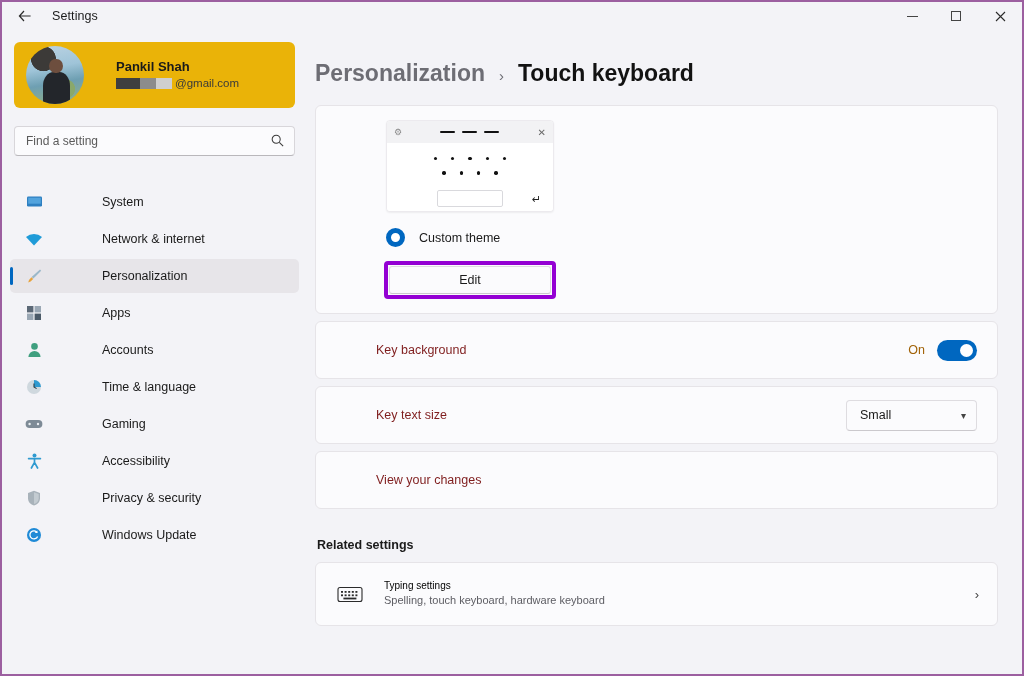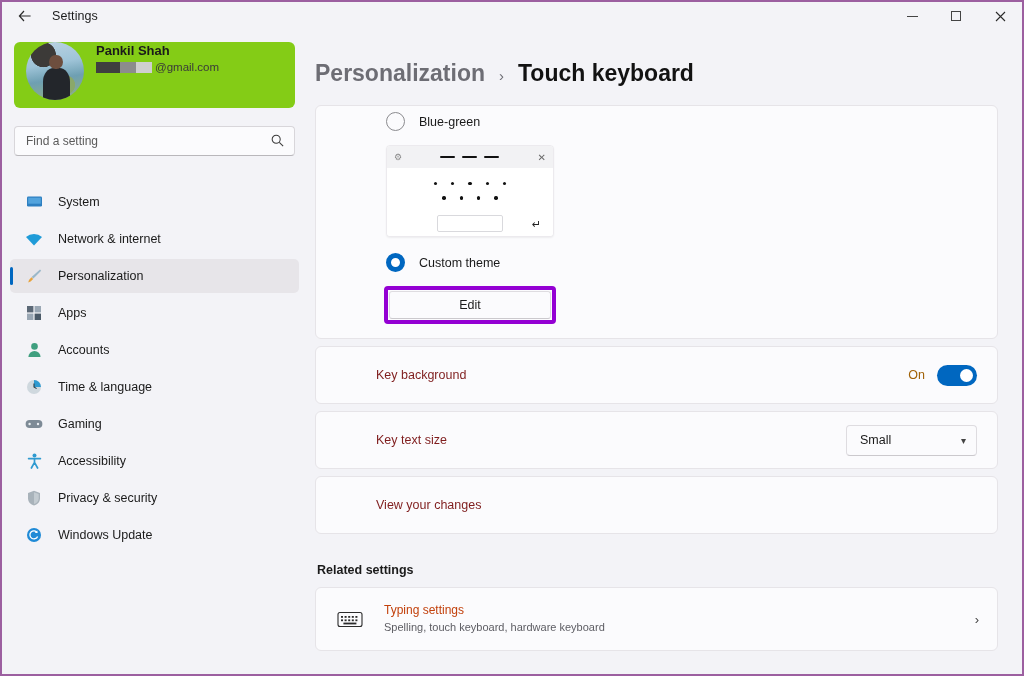--- a/index.html
+++ b/index.html
@@ -49,26 +49,27 @@
   .shell { display: flex; height: 644px; }
 
   
   .sidebar {
     width: 305px; flex: 0 0 305px;
     background: #f3f3f7;
     padding: 0 8px;
     display: flex; flex-direction: column;
   }
   .profile {
-    display: flex; 
-    background: #84cc16;
+    display: flex; align-items: center;
+    background: #eab308;
     border-radius: 6px;
     height: 66px;
     margin: 12px 4px 0 4px;
     padding: 0 12px;
+    gap: 20px;
   }
   .avatar {
     width: 58px; height: 58px; border-radius: 50%;
     flex: 0 0 58px;
     background:
       radial-gradient(circle at 68% 74%, #8aa86a 0 16%, transparent 17%),
       radial-gradient(circle at 30% 22%, #3c3a38 0 20%, transparent 21%),
       linear-gradient(170deg, #bcd3e3 0%, #9fc4d8 38%, #6e9fb2 62%, #95b27f 100%);
     position: relative; overflow: hidden;
   }
@@ -120,21 +121,21 @@
   .nav-item.active::before {
     content: ""; position: absolute; left: 0; top: 8px;
     width: 3px; height: 18px; border-radius: 2px;
     background: #0067c0;
   }
   .nav-icon {
     width: 20px; height: 18px; flex: 0 0 20px;
     display: flex; align-items: center; justify-content: center;
     margin-right: 14px;
   }
-  .nav-label { font-size: 12.5px; color: #1a1a1a; }
+  .nav-label { font-size: 12.5px; color: #1a1a1a; margin-left: 44px; }
 
   
   .content {
     flex: 1; background: #f3f3f7;
     padding: 0 24px 0 8px;
     overflow: hidden; position: relative;
   }
   .breadcrumb {
     display: flex; align-items: baseline;
     padding: 30px 0 18px 0;
@@ -251,21 +252,21 @@
   .link-row {
     display: flex; align-items: center;
     min-height: 62px; padding: 0 18px 0 18px;
   }
   .link-icon {
     width: 32px; height: 26px; flex: 0 0 32px;
     display: flex; align-items: center; justify-content: center;
     margin-right: 18px; color: #2b2b2b;
   }
   .link-text { line-height: 1.45; }
-  .link-title { font-size: 12px; color: #c2410c; }
+  .link-title { font-size: 10px; color: #000000; }
   .link-sub { font-size: 11px; color: #5d5d63; }
   .link-chev { margin-left: auto; font-size: 13px; color: #444; }
 </style>
 </head>
 <body>
 
 <div class="titlebar">
   <div class="back-btn">
     <svg width="16" height="16" viewBox="0 0 16 16">
       <path d="M7 3 L2.4 8 L7 13 M2.6 8 H13.6" fill="none" stroke="currentColor" stroke-width="1.2"></path>
@@ -423,24 +424,20 @@
   <div class="content">
 
     <div class="breadcrumb">
       <span class="crumb-link">Personalization</span>
       <span class="crumb-sep">›</span>
       <span class="crumb-current">Touch keyboard</span>
     </div>
 
     <div class="card theme-panel">
 
-      <div class="radio-row" style="padding-top:6px;">
-        <span class="radio"></span>
-        <span class="radio-label">Blue-green</span>
-      </div>
 
       <div class="kb-preview">
         <div class="kb-bar">
           <span class="kb-gear">⚙</span>
           <span class="kb-dashes">
             <i class="kb-dash"></i>
             <i class="kb-dash"></i>
             <i class="kb-dash"></i>
           </span>
           <span class="kb-x">✕</span>

